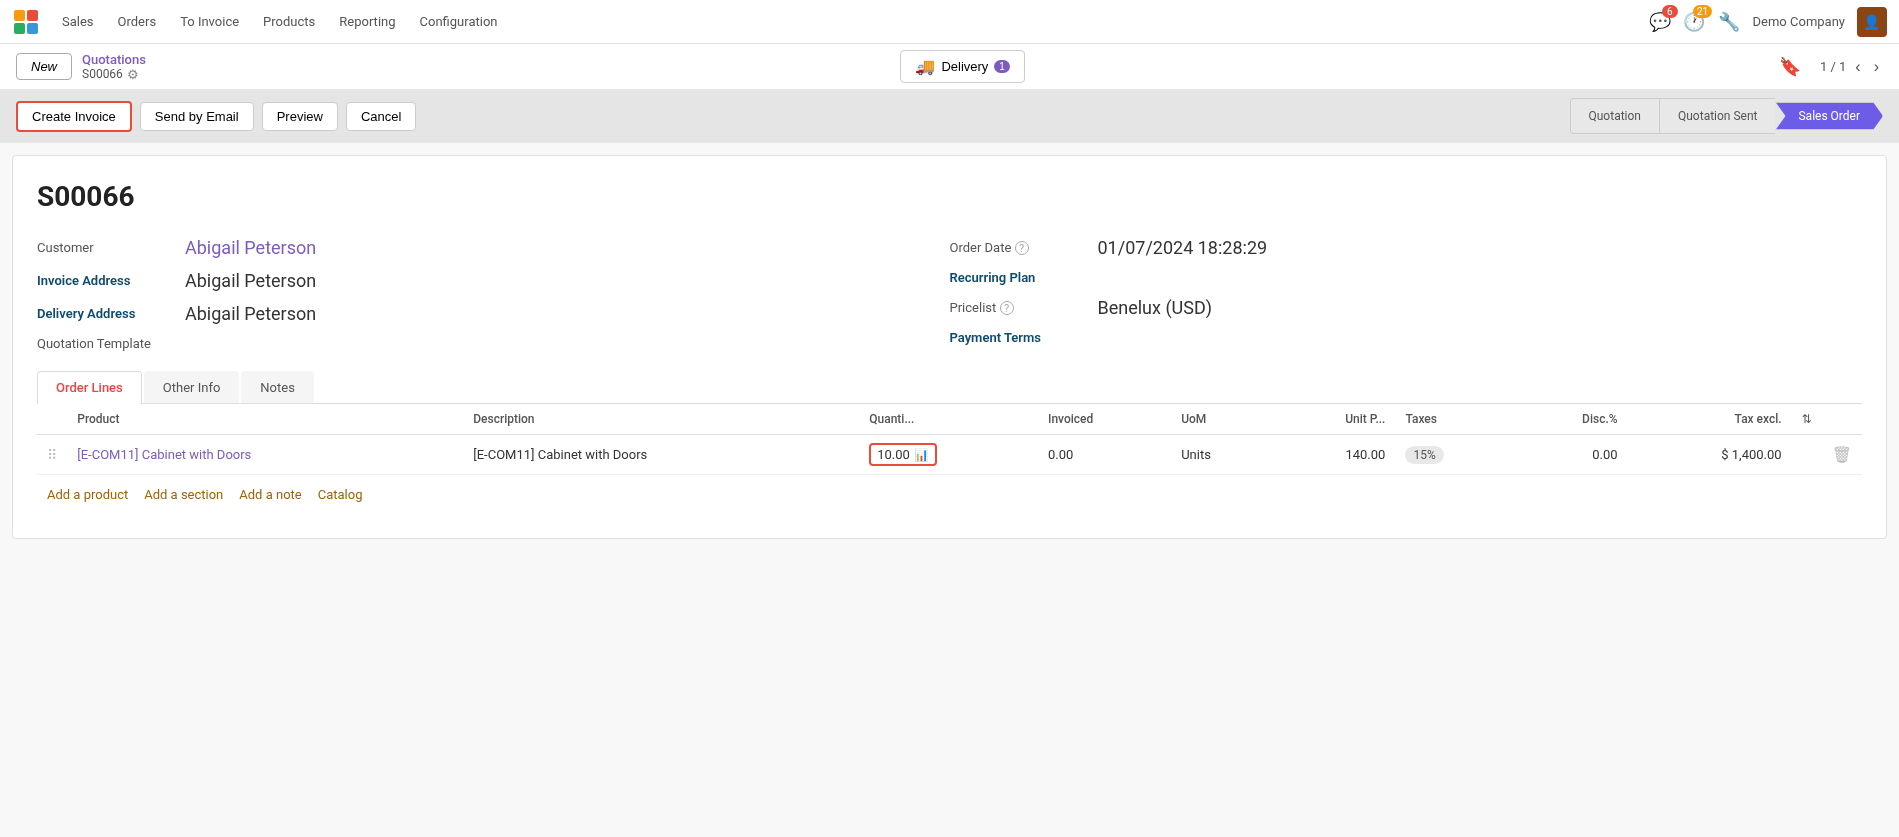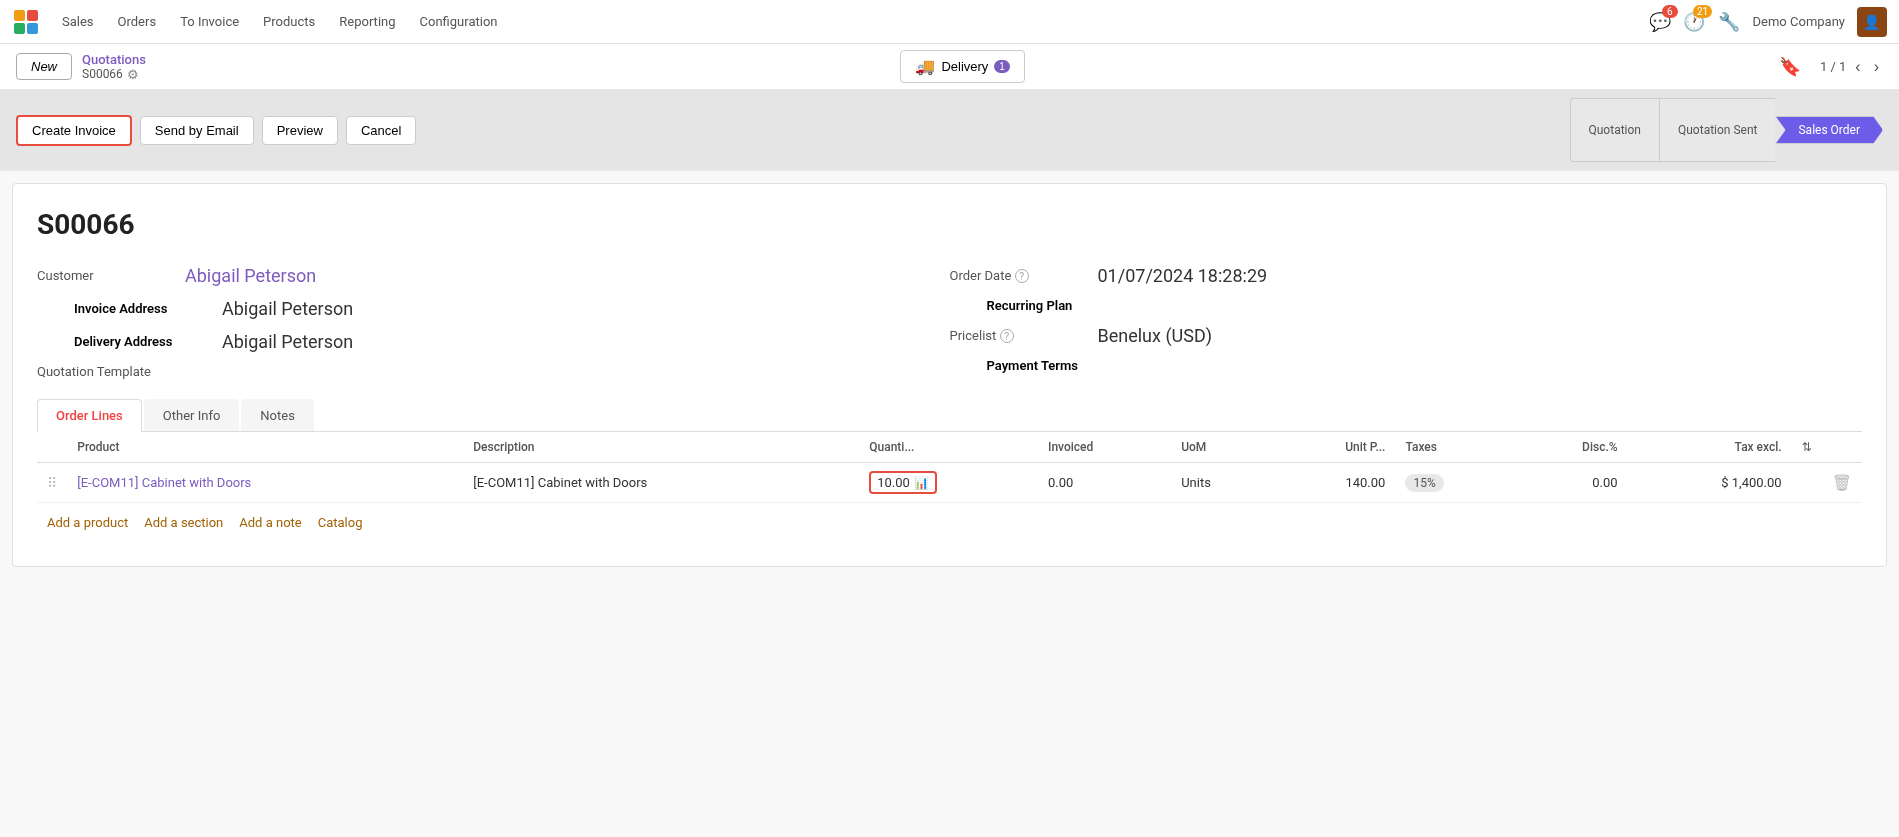--- a/index.html
+++ b/index.html
@@ -31,36 +31,36 @@
     .delivery-badge { background: #7c5cbf; color: #fff; border-radius: 10px; font-size: 10px; padding: 1px 5px; }
     .pager { display: flex; align-items: center; gap: 5px; font-size: 13px; color: #555; }
     .pager-btn { border: none; background: none; cursor: pointer; font-size: 16px; color: #555; padding: 2px 4px; }
     .bookmark-icon { color: #555; cursor: pointer; font-size: 18px; margin-right: 8px; }
 
     
     .action-bar { display: flex; align-items: center; background: #e5e5e5; padding: 8px 16px; border-bottom: 1px solid #e8e8e8; gap: 8px; }
     .btn-action { border: 1px solid #ccc; background: #fff; padding: 6px 14px; border-radius: 4px; cursor: pointer; font-size: 13px; }
     .btn-action.highlighted { border: 2px solid #e74c3c; font-weight: 500; }
     .status-pipeline { display: flex; align-items: center; margin-left: auto; gap: 0; }
-    .status-step { padding: 24px 18px; background: #e8e8e8; color: #555; font-size: 12px; cursor: pointer; border: 1px solid #ccc; position: relative; }
+    .status-step { padding: 10px 18px; background: #e8e8e8; color: #555; font-size: 12px; cursor: pointer; border: 1px solid #ccc; position: relative; }
     .status-step:not(:last-child) { border-right: none; }
     .status-step.active { background: #6c5ce7; color: #fff; clip-path: polygon(0 0, calc(100% - 10px) 0, 100% 50%, calc(100% - 10px) 100%, 0 100%, 10px 50%); padding: 6px 22px; }
     .status-step:first-child { border-radius: 4px 0 0 4px; }
     .status-step:last-child { border-radius: 0 4px 4px 0; }
 
     
     .main-content { background: #fff; margin: 12px; border-radius: 4px; border: 1px solid #e0e0e0; padding: 24px; }
     .record-title { font-size: 28px; font-weight: 700; margin-bottom: 24px; color: #222; }
 
     
     .form-grid { display: grid; grid-template-columns: 1fr 1fr; gap: 0; margin-bottom: 20px; }
     .form-col { display: flex; flex-direction: column; gap: 12px; }
     .form-row { display: flex; align-items: center; gap: 8px; }
     .form-label { color: #555; font-size: 13px; min-width: 140px; }
-    .form-label.bold { font-weight: 600; color: #000000; margin-left: 37px; }
+    .form-label.bold { font-weight: 600; color: #0c4a6e; }
     .form-value { color: #333; font-size: 18px; }
     .form-value.link { color: #7c5cbf; cursor: pointer; }
     .help-icon { color: #aaa; font-size: 11px; cursor: pointer; border: 1px solid #aaa; border-radius: 50%; width: 14px; height: 14px; display: inline-flex; align-items: center; justify-content: center; }
 
     
     .tabs { display: flex; border-bottom: 1px solid #ddd; margin-bottom: 0; }
     .tab { padding: 8px 18px; font-size: 13px; cursor: pointer; border: 1px solid transparent; border-bottom: none; color: #555; background: #f5f5f5; margin-right: 2px; border-radius: 4px 4px 0 0; }
     .tab.active { background: #fff; border-color: #ddd; border-bottom-color: #fff; color: #ef4444; font-weight: 500; margin-bottom: -1px; }
 
     

